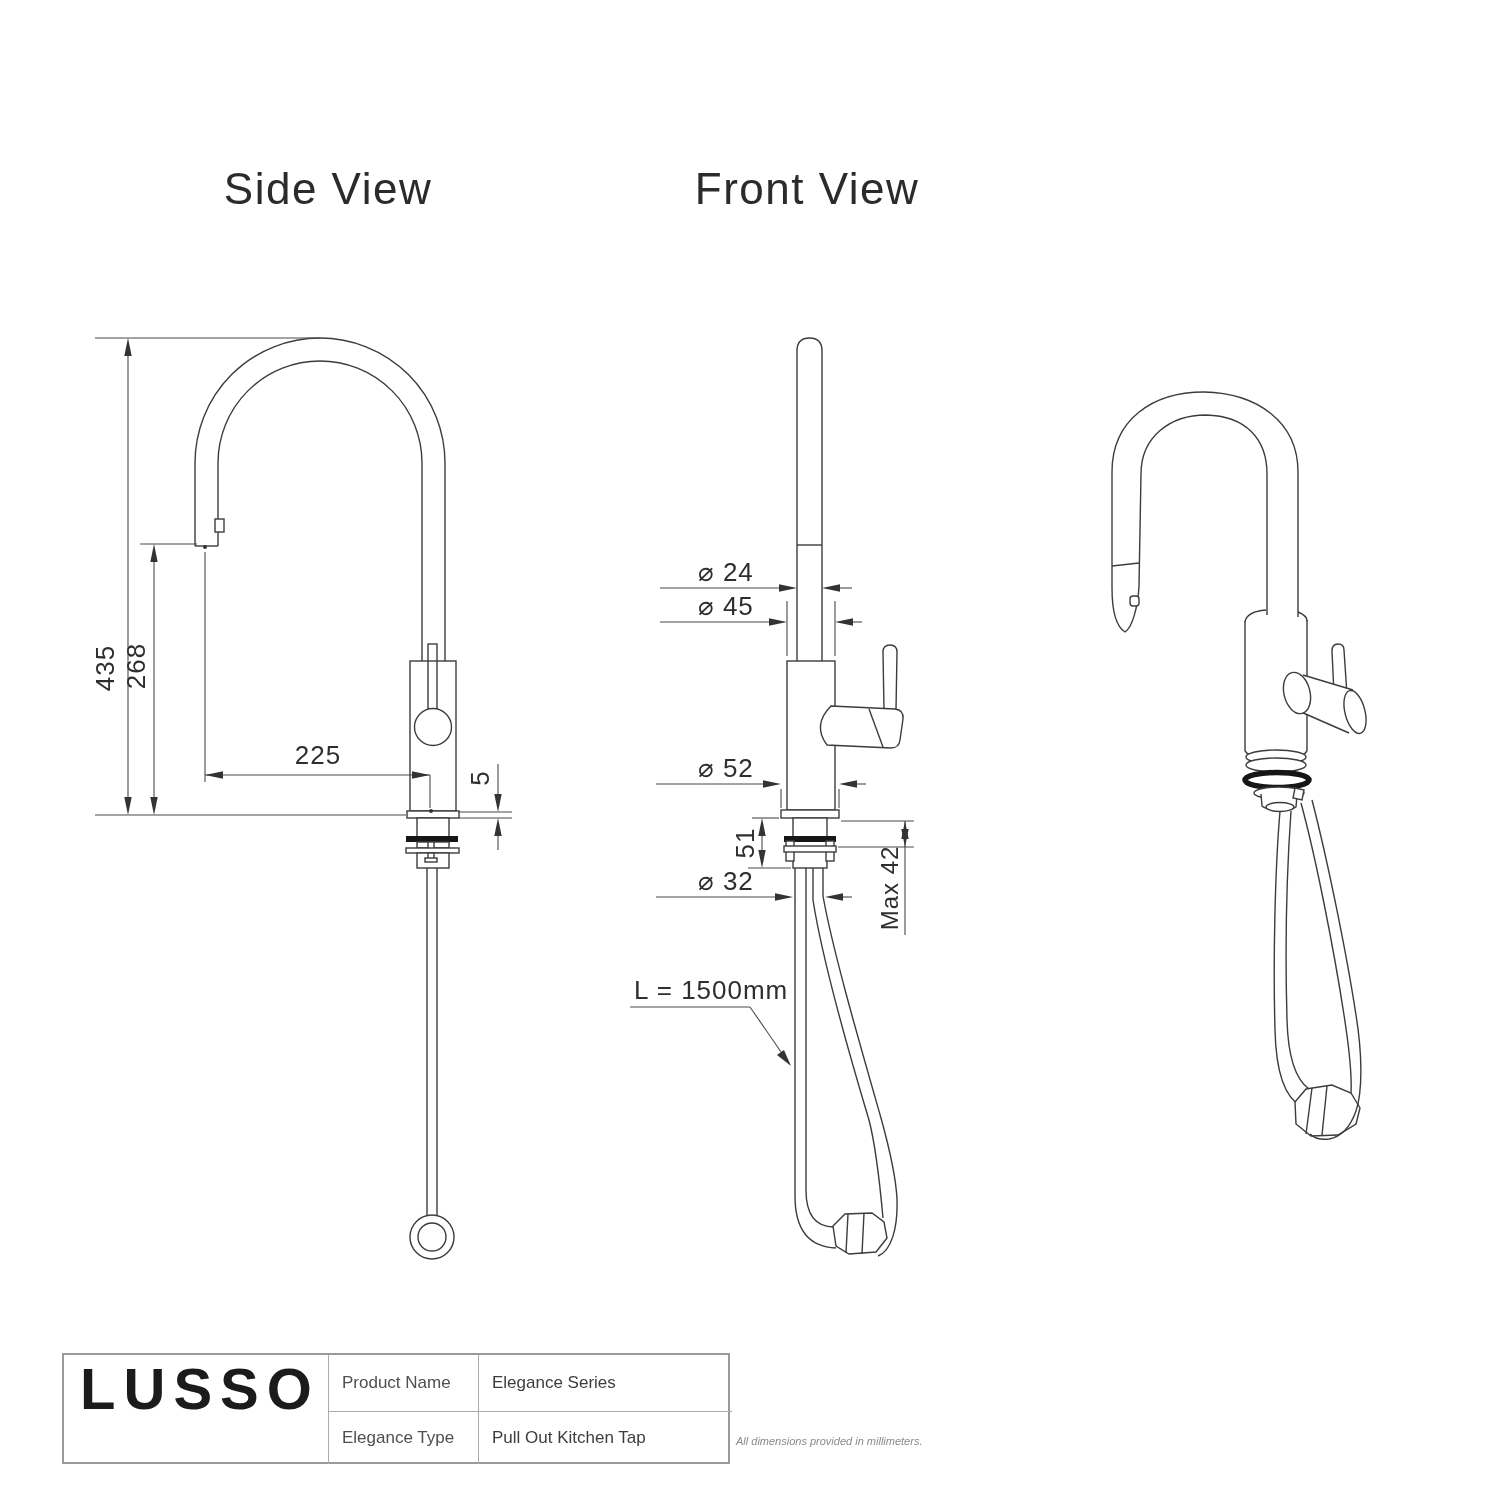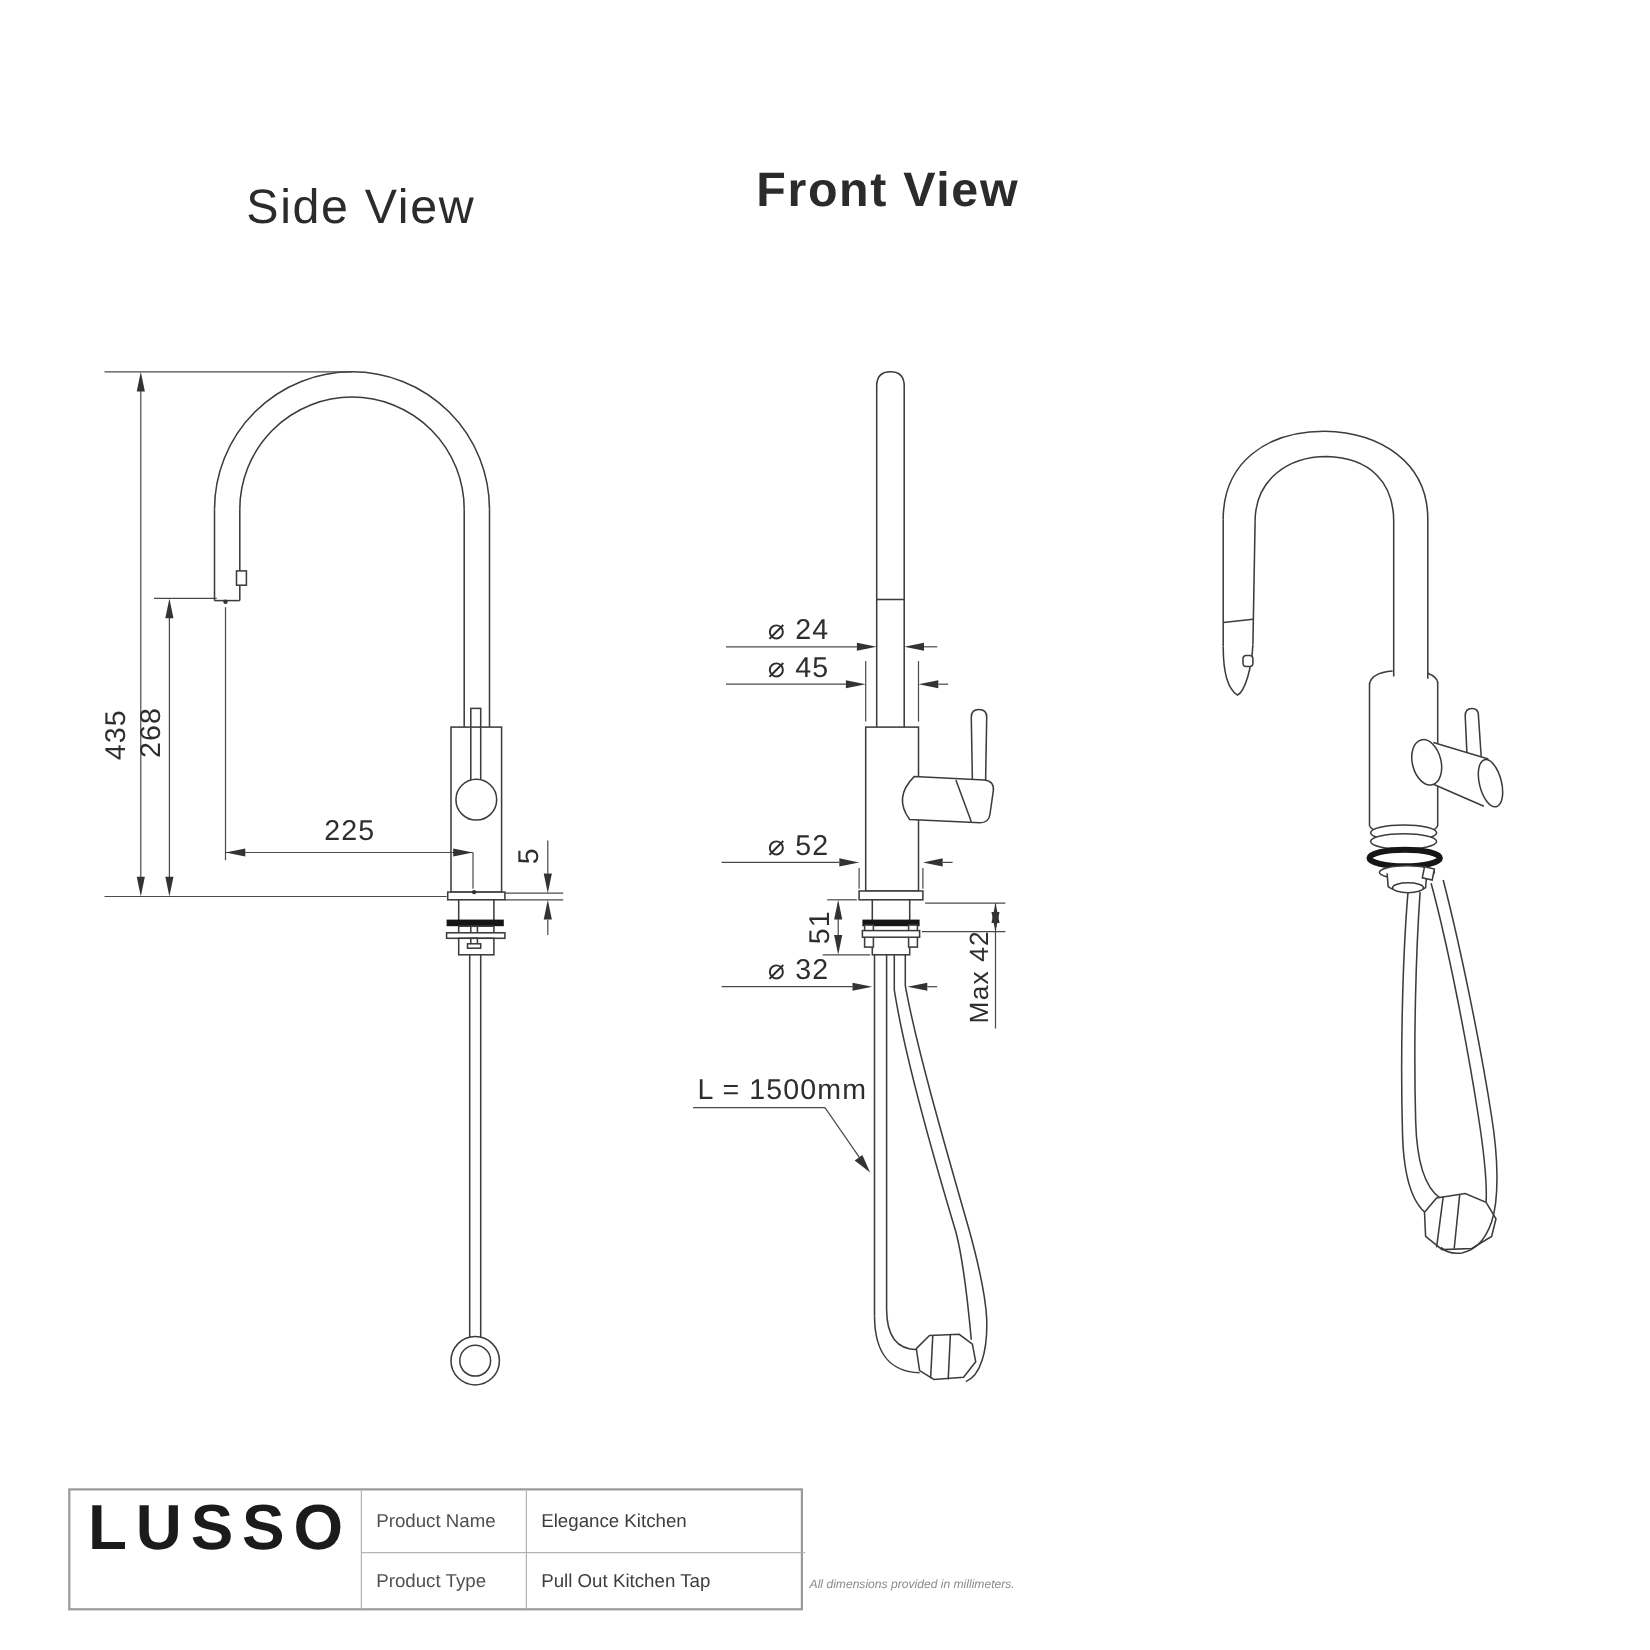--- a/index.html
+++ b/index.html
@@ -21,21 +21,21 @@
   .tb-row1{border-bottom:1.5px solid #ababab;}
   .tb-value{color:#3d3d3d;}
   .footnote{position:absolute;left:736px;top:1435px;font-size:11px;font-style:italic;color:#8a8a8a;white-space:nowrap;}
 </style>
 </head>
 <body>
 
 <div class="canvas">
 
   <div class="view-title" style="left:328px;top:164px;">Side View</div>
-  <div class="view-title" style="left:807px;top:148px;font-weight:bold;">Front View</div>
+  <div class="view-title" style="left:807px;top:164px;">Front View</div>
 
   <svg class="drawing" width="1500" height="1500" viewBox="0 0 1500 1500">
 
     <g stroke="#3c3c3c" fill="none" stroke-width="1.4">
       <path d="M 195 463 A 125 125 0 0 1 445 463"></path>
       <path d="M 218 463 A 102 102 0 0 1 422 463"></path>
       <line x1="195" y1="463" x2="195" y2="546"></line>
       <line x1="218" y1="463" x2="218" y2="546"></line>
       <line x1="195" y1="546" x2="218" y2="546"></line>
       <rect x="215" y="519" width="9" height="13" fill="#fff"></rect>
@@ -211,20 +211,20 @@
       <line x1="1327" y1="1086" x2="1322" y2="1135"></line>
       <path d="M 1312 800 C 1327 858 1346 950 1356 1015 C 1362 1052 1363 1090 1356 1111 C 1350 1128 1340 1137 1329 1139 C 1321 1140 1314 1138 1310 1134"></path>
     </g>
   </svg>
 
   <div class="title-block">
     <div class="brand-cell">
       <span class="brand">LUSSO</span>
     </div>
     <div class="tb-cell tb-label tb-row1">Product Name</div>
-    <div class="tb-cell tb-value tb-row1">Elegance Kitchen</div>
-    <div class="tb-cell tb-label">Product Type</div>
+    <div class="tb-cell tb-value tb-row1">Elegance Series</div>
+    <div class="tb-cell tb-label">Elegance Type</div>
     <div class="tb-cell tb-value">Pull Out Kitchen Tap</div>
   </div>
 
   <div class="footnote">All dimensions provided in millimeters.</div>
 
 </div>
 
 </body></html>

